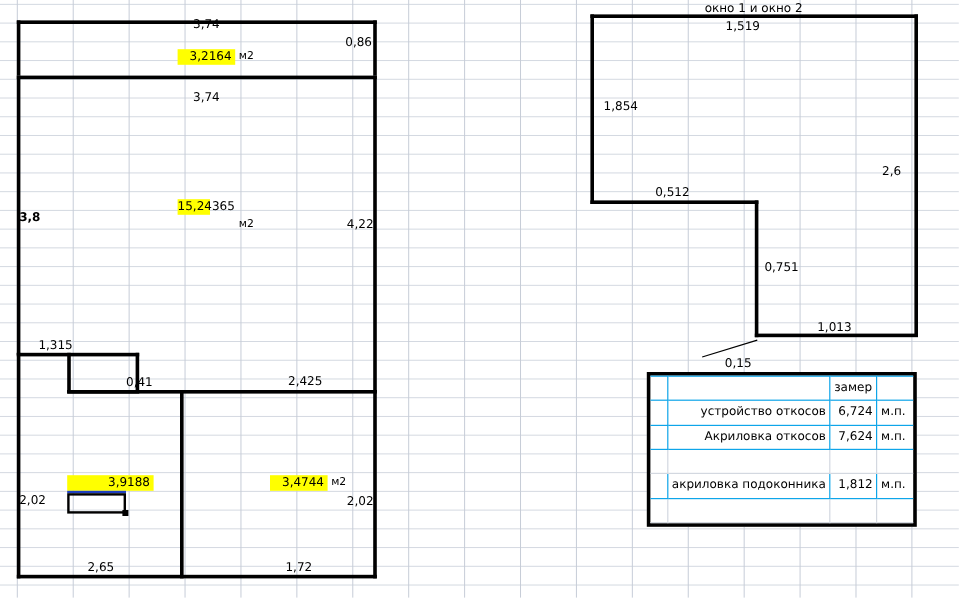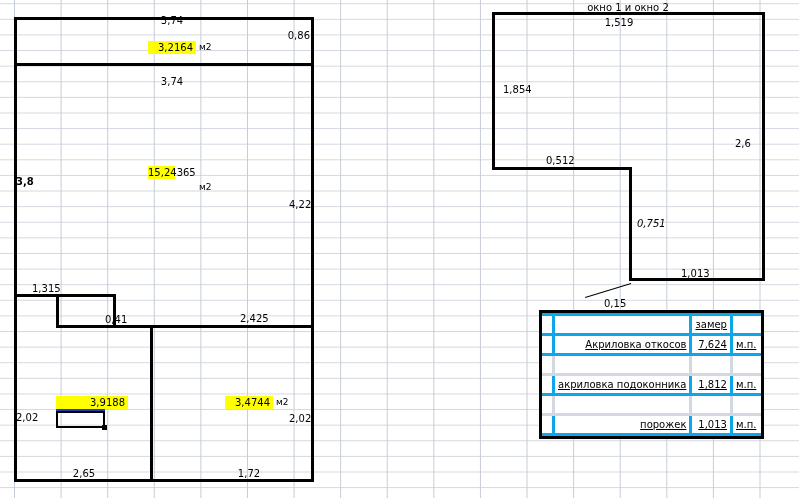--- a/index.html
+++ b/index.html
@@ -101,27 +101,26 @@
     border: 3px solid #000000;
     background: #ffffff;
   }
   #measure-table table {
     border-collapse: collapse;
     width: 100%; height: 100%;
     font-size: 10px;
     font-family: "DejaVu Sans", "Liberation Sans", sans-serif;
   }
   #measure-table td {
-    border: 3px solid #0ea5e9;
+    border: 1px solid #0ea5e9;
     height: 15.6px;
     padding: 0 3px;
     color: #000000;
     white-space: nowrap;
     overflow: hidden;
-    text-decoration: underline;
   }
   #measure-table td.pad   { width: 28px; border-left: none; }
   #measure-table td.name  { text-align: right; }
   #measure-table td.val   { text-align: right; width: 40px; }
   #measure-table td.unitc { text-align: left;  width: 36px; border-right: none; }
   #measure-table tr.spacer td { border-color: #d3d8e0; }
   #measure-table td.hdr   { text-align: left; }
 </style>
 </head>
 <body>
@@ -148,21 +147,21 @@
   <div class="wall wall-v" style="left:150px; top:325px; height:157px;"></div>
 
   <div class="wall wall-v" style="left:311px; top:325px; height:157px;"></div>
 
   <div class="wall wall-h" style="left:14px;  top:479px; width:300px;"></div>
 
   <div class="lbl c" style="left:148px; top:15px;  width:48px;">3,74</div>
   <div class="lbl r" style="left:262px; top:30px;  width:48px;">0,86</div>
   <div class="lbl c" style="left:148px; top:76px;  width:48px;">3,74</div>
   <div class="lbl l" style="left:16px;  top:176px; width:48px;font-weight:bold;">3,8</div>
-  <div class="lbl l" style="left:289px; top:182px; width:48px;margin-top:17px;">4,22</div>
+  <div class="lbl l" style="left:289px; top:182px; width:48px;">4,22</div>
   <div class="lbl l" style="left:32px;  top:283px; width:48px;">1,315</div>
   <div class="lbl l" style="left:105px; top:314px; width:48px;">0,41</div>
   <div class="lbl l" style="left:240px; top:313px; width:48px;">2,425</div>
   <div class="lbl l" style="left:16px;  top:412px; width:48px;">2,02</div>
   <div class="lbl l" style="left:289px; top:413px; width:48px;">2,02</div>
   <div class="lbl c" style="left:60px;  top:468px; width:48px;">2,65</div>
   <div class="lbl c" style="left:225px; top:468px; width:48px;">1,72</div>
 
   <div class="hl" style="left:148px; top:41px;  width:48px;">3,2164</div>
   <div class="unit" style="left:199px; top:41px;">м2</div>
@@ -188,35 +187,41 @@
   <div class="wall wall-h" style="left:492px; top:167px; width:140px;"></div>
   <div class="wall wall-v" style="left:629px; top:167px; height:114px;"></div>
   <div class="wall wall-h" style="left:629px; top:278px; width:136px;"></div>
 
   <div class="hairline" style="left:585px; top:297px; width:48px; transform: rotate(-17deg);"></div>
 
   <div class="lbl c" style="left:595px; top:17px;  width:48px;">1,519</div>
   <div class="lbl l" style="left:503px; top:84px;  width:48px;">1,854</div>
   <div class="lbl l" style="left:735px; top:138px; width:48px;">2,6</div>
   <div class="lbl l" style="left:546px; top:155px; width:48px;">0,512</div>
-  <div class="lbl l" style="left:637px; top:218px; width:48px;font-style:italic;">0,751</div>
+  <div class="lbl l" style="left:637px; top:218px; width:48px;">0,751</div>
   <div class="lbl l" style="left:681px; top:268px; width:48px;">1,013</div>
   <div class="lbl l" style="left:604px; top:298px; width:48px;">0,15</div>
 
   <div id="measure-table">
     <table>
       <tbody>
         <tr>
           <td class="pad"></td>
           <td class="name"></td>
           <td class="hdr">замер</td>
           <td class="unitc"></td>
         </tr>
         <tr>
           <td class="pad"></td>
+          <td class="name">устройство откосов</td>
+          <td class="val">6,724</td>
+          <td class="unitc">м.п.</td>
+        </tr>
+        <tr>
+          <td class="pad"></td>
           <td class="name">Акриловка откосов</td>
           <td class="val">7,624</td>
           <td class="unitc">м.п.</td>
         </tr>
         <tr class="spacer">
           <td class="pad"></td>
           <td class="name"></td>
           <td class="val"></td>
           <td class="unitc"></td>
         </tr>
@@ -225,23 +230,17 @@
           <td class="name">акриловка подоконника</td>
           <td class="val">1,812</td>
           <td class="unitc">м.п.</td>
         </tr>
         <tr class="spacer">
           <td class="pad"></td>
           <td class="name"></td>
           <td class="val"></td>
           <td class="unitc"></td>
         </tr>
-        <tr>
-          <td class="pad"></td>
-          <td class="name">порожек</td>
-          <td class="val">1,013</td>
-          <td class="unitc">м.п.</td>
-        </tr>
       </tbody>
     </table>
   </div>
 
 </div>
 
 </body></html>

